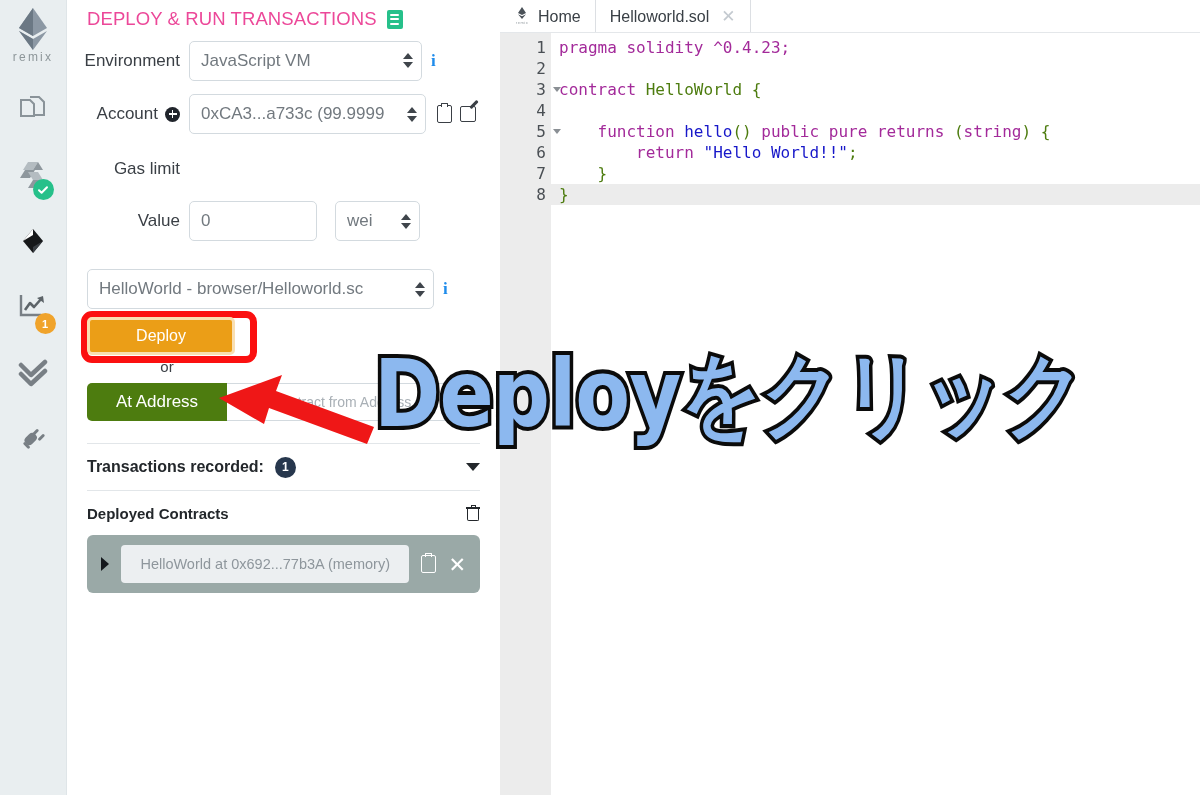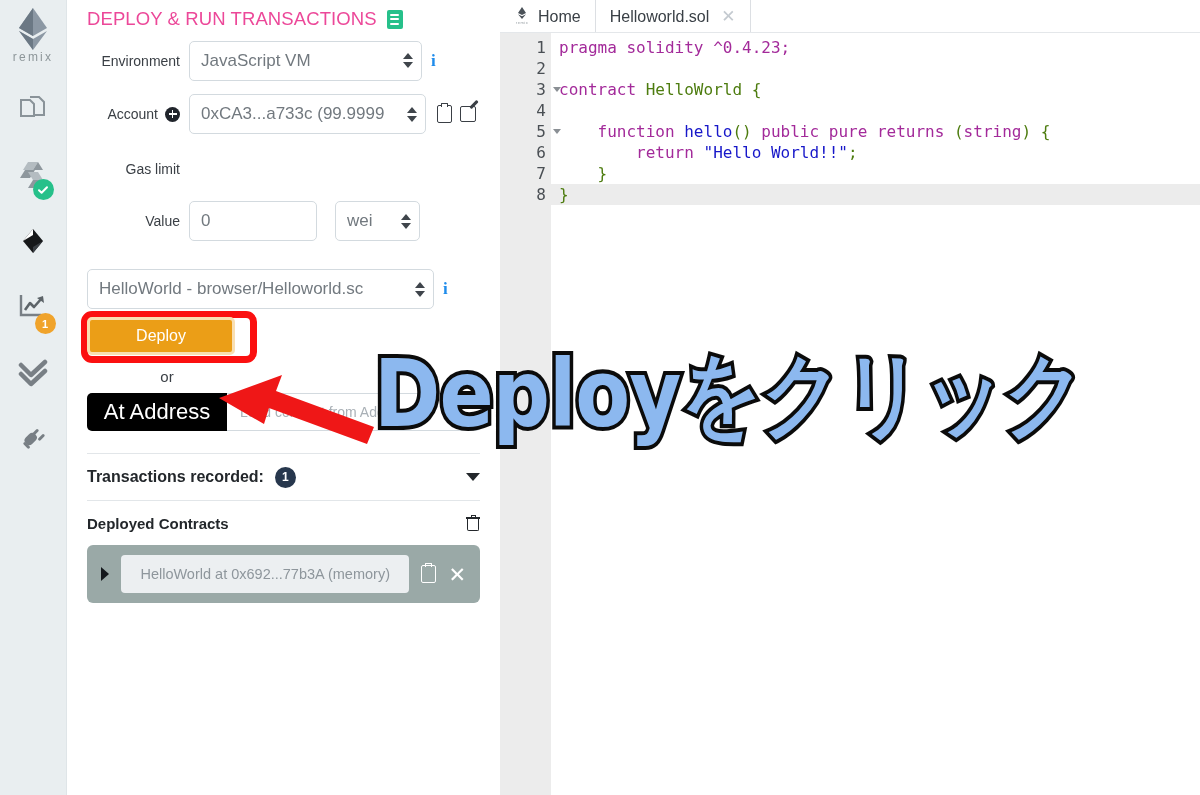--- a/index.html
+++ b/index.html
@@ -44,21 +44,21 @@
     font-size:18.5px;color:#ec4899;font-weight:400;letter-spacing:.1px;
   }
   .title-doc-icon{
     width:16px;height:19px;background:#26c08a;border-radius:2px;
     display:flex;flex-direction:column;align-items:center;justify-content:center;gap:2.5px;
   }
   .title-doc-icon i{display:block;width:9px;height:2px;background:#fff;border-radius:1px;}
 
   .frow{display:flex;align-items:center;margin:0 0 0 0;padding:0 0 0 0;height:49px;}
   .flabel{
-    width:122px;text-align:right;font-size:14px;color:#3a3f45;
+    width:122px;text-align:right;font-size:17px;color:#3a3f45;
     padding-right:9px;box-sizing:border-box;display:flex;align-items:center;justify-content:flex-end;gap:7px;padding-left:12px;
   }
   .plus-ic{
     width:15px;height:15px;border-radius:50%;background:#20242b;position:relative;display:inline-block;
   }
   .plus-ic:before,.plus-ic:after{content:"";position:absolute;background:#fff;}
   .plus-ic:before{left:3.5px;top:6.7px;width:8px;height:1.8px;}
   .plus-ic:after{top:3.5px;left:6.7px;height:8px;width:1.8px;}
 
   .ctl{
@@ -96,25 +96,25 @@
   .deploy-hl{
     position:absolute;left:14px;top:-6px;width:176px;height:52px;
     border:7px solid #fb1010;border-radius:11px;box-sizing:border-box;
   }
   .btn-deploy{
     width:148px;height:38px;border-radius:5px;background:#eb9e17;
     border:3px solid #f9dfb2;box-sizing:border-box;
     color:#ffffff;font-size:16px;display:flex;align-items:center;justify-content:center;
     position:relative;z-index:2;
   }
-  .or-txt{width:160px;text-align:center;font-size:15px;color:#3a3f45;margin-top:13px;padding-left:20px;}
+  .or-txt{width:160px;text-align:center;font-size:15px;color:#3a3f45;margin-top:3px;padding-left:20px;}
 
   .ataddr-row{display:flex;margin-top:8px;padding-left:20px;}
   .btn-ataddr{
-    width:140px;height:38px;background:#000000;color:#fff;font-size:22px;
+    width:140px;height:38px;background:#4d7c0f;color:#fff;font-size:17px;
     display:flex;align-items:center;justify-content:center;border-radius:5px 0 0 5px;
   }
   .inp-ataddr{
     width:254px;height:38px;border:1px solid #d3dadf;border-left:none;border-radius:0 5px 5px 0;
     box-sizing:border-box;display:flex;align-items:center;padding-left:13px;
     font-size:14px;color:#a9b0b6;
   }
 
   .hr{height:1px;background:#e2e6e9;margin:22px 20px 0 20px;}
   .txrec{

